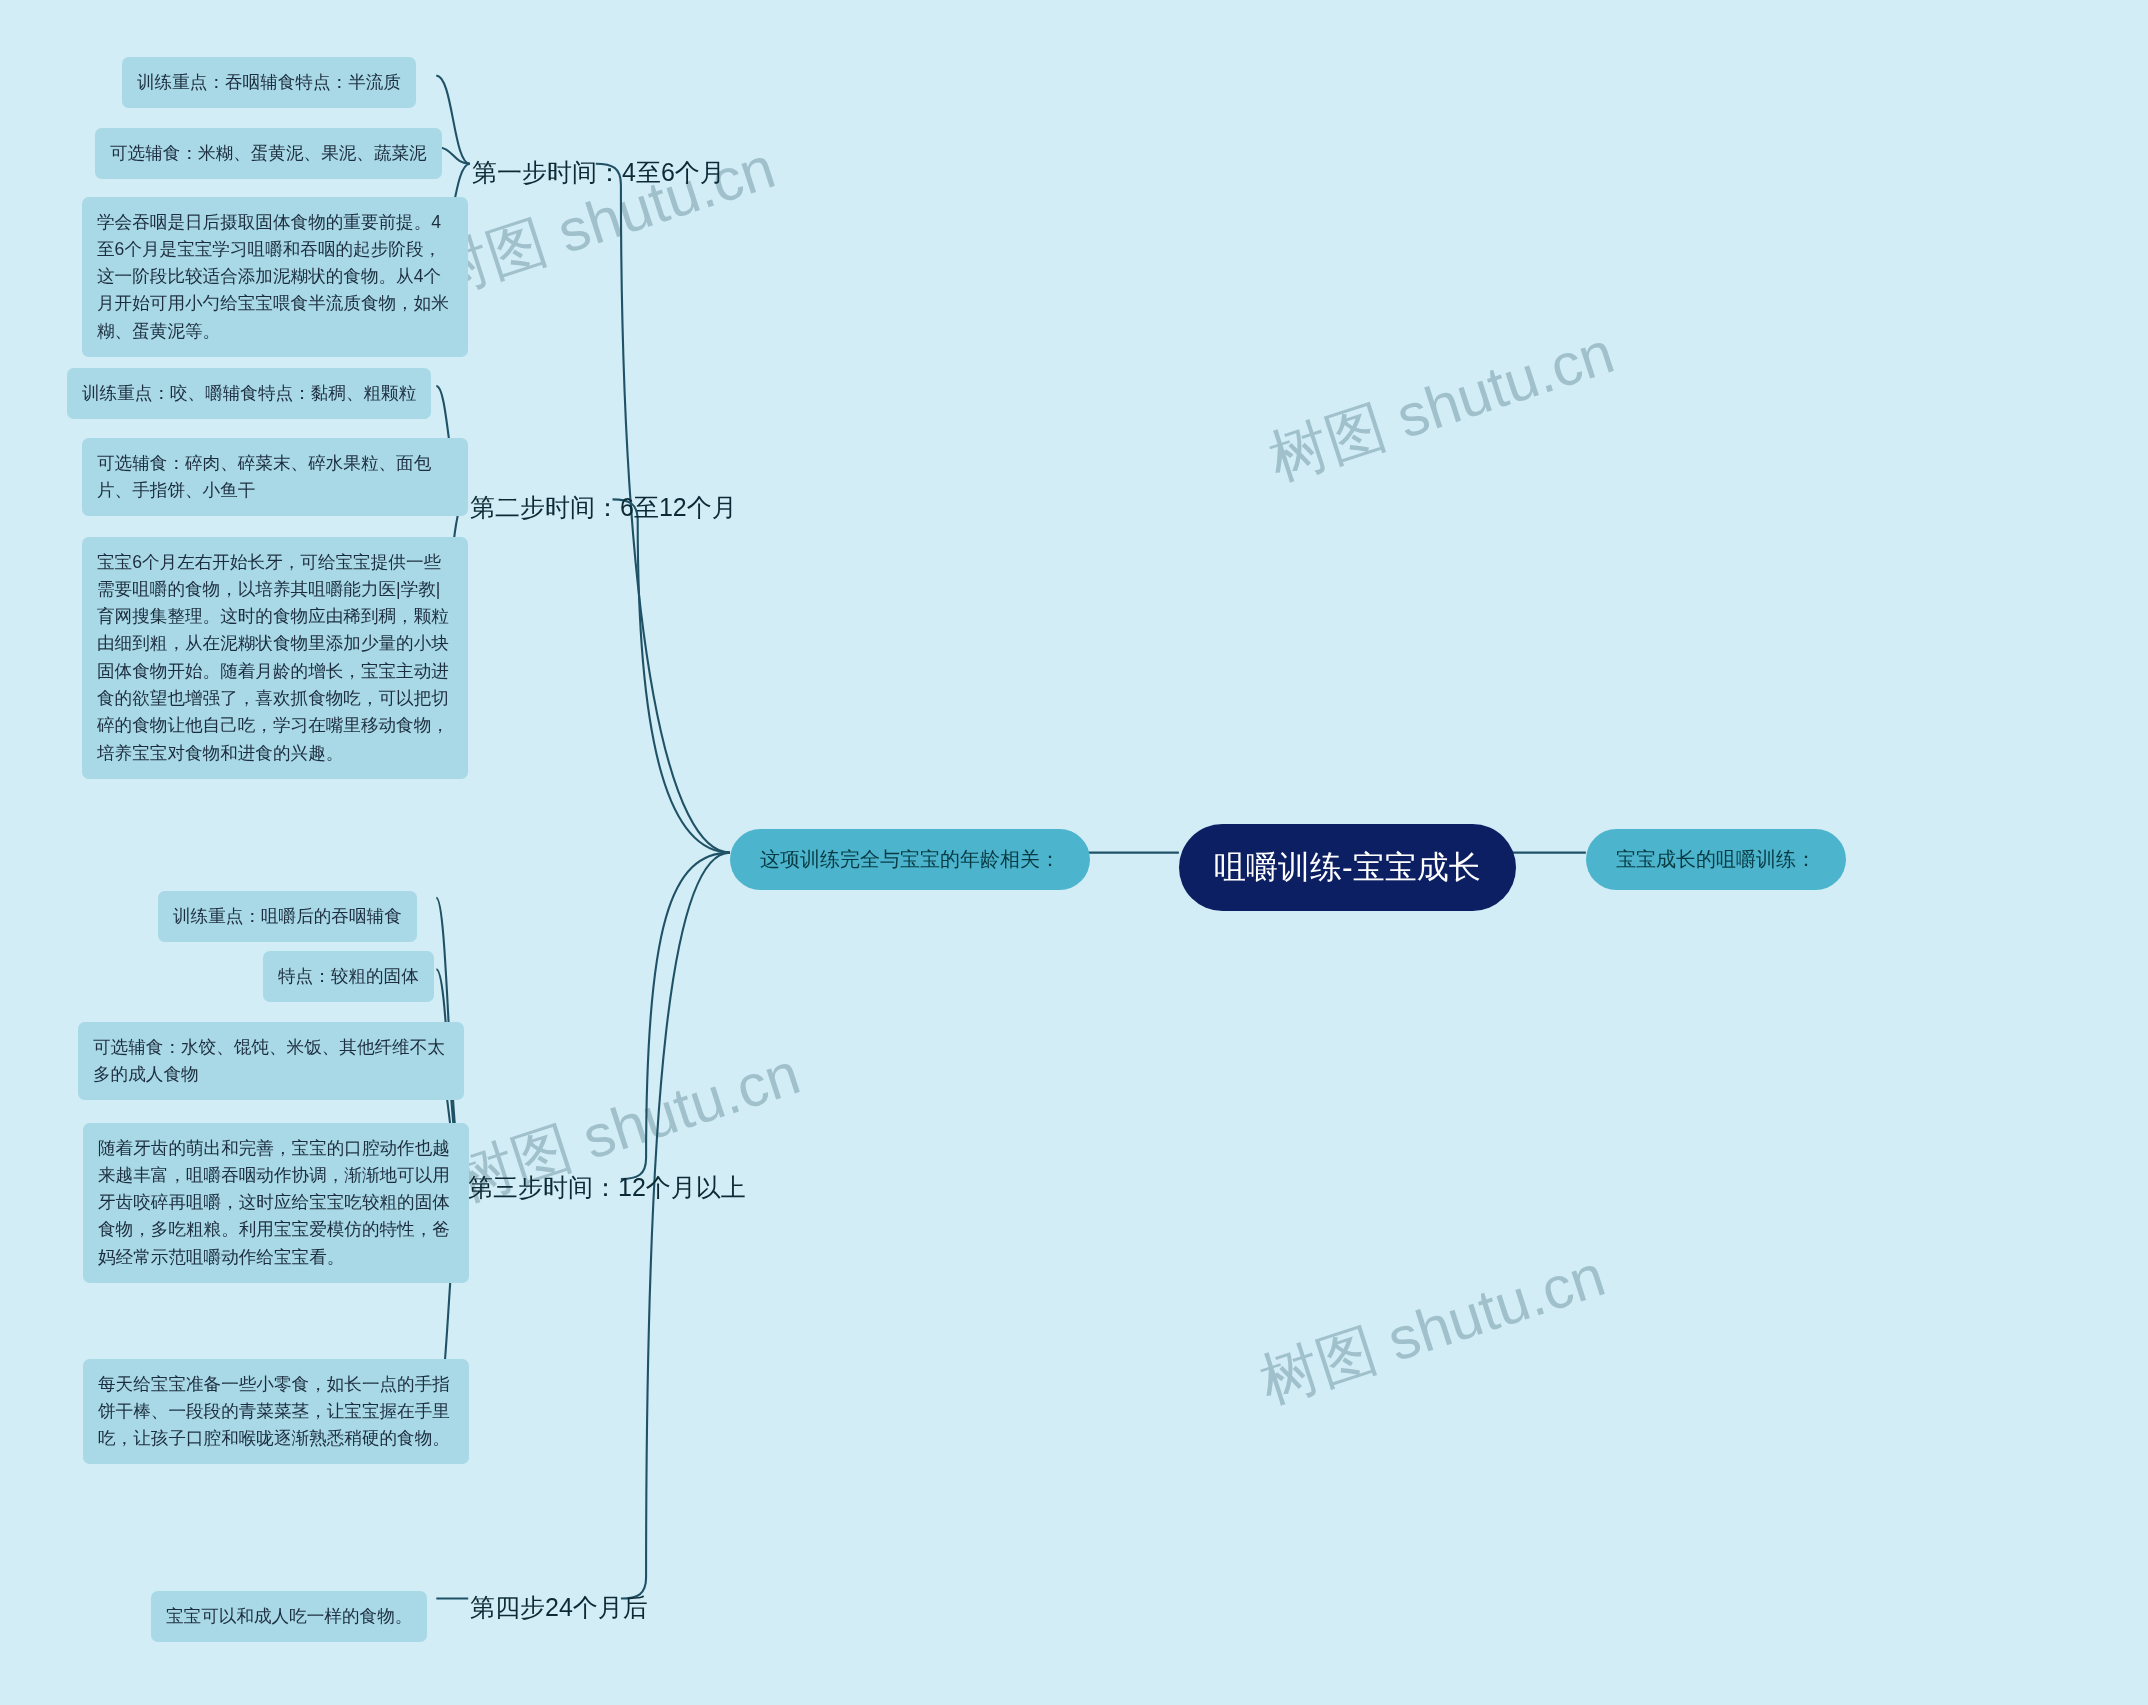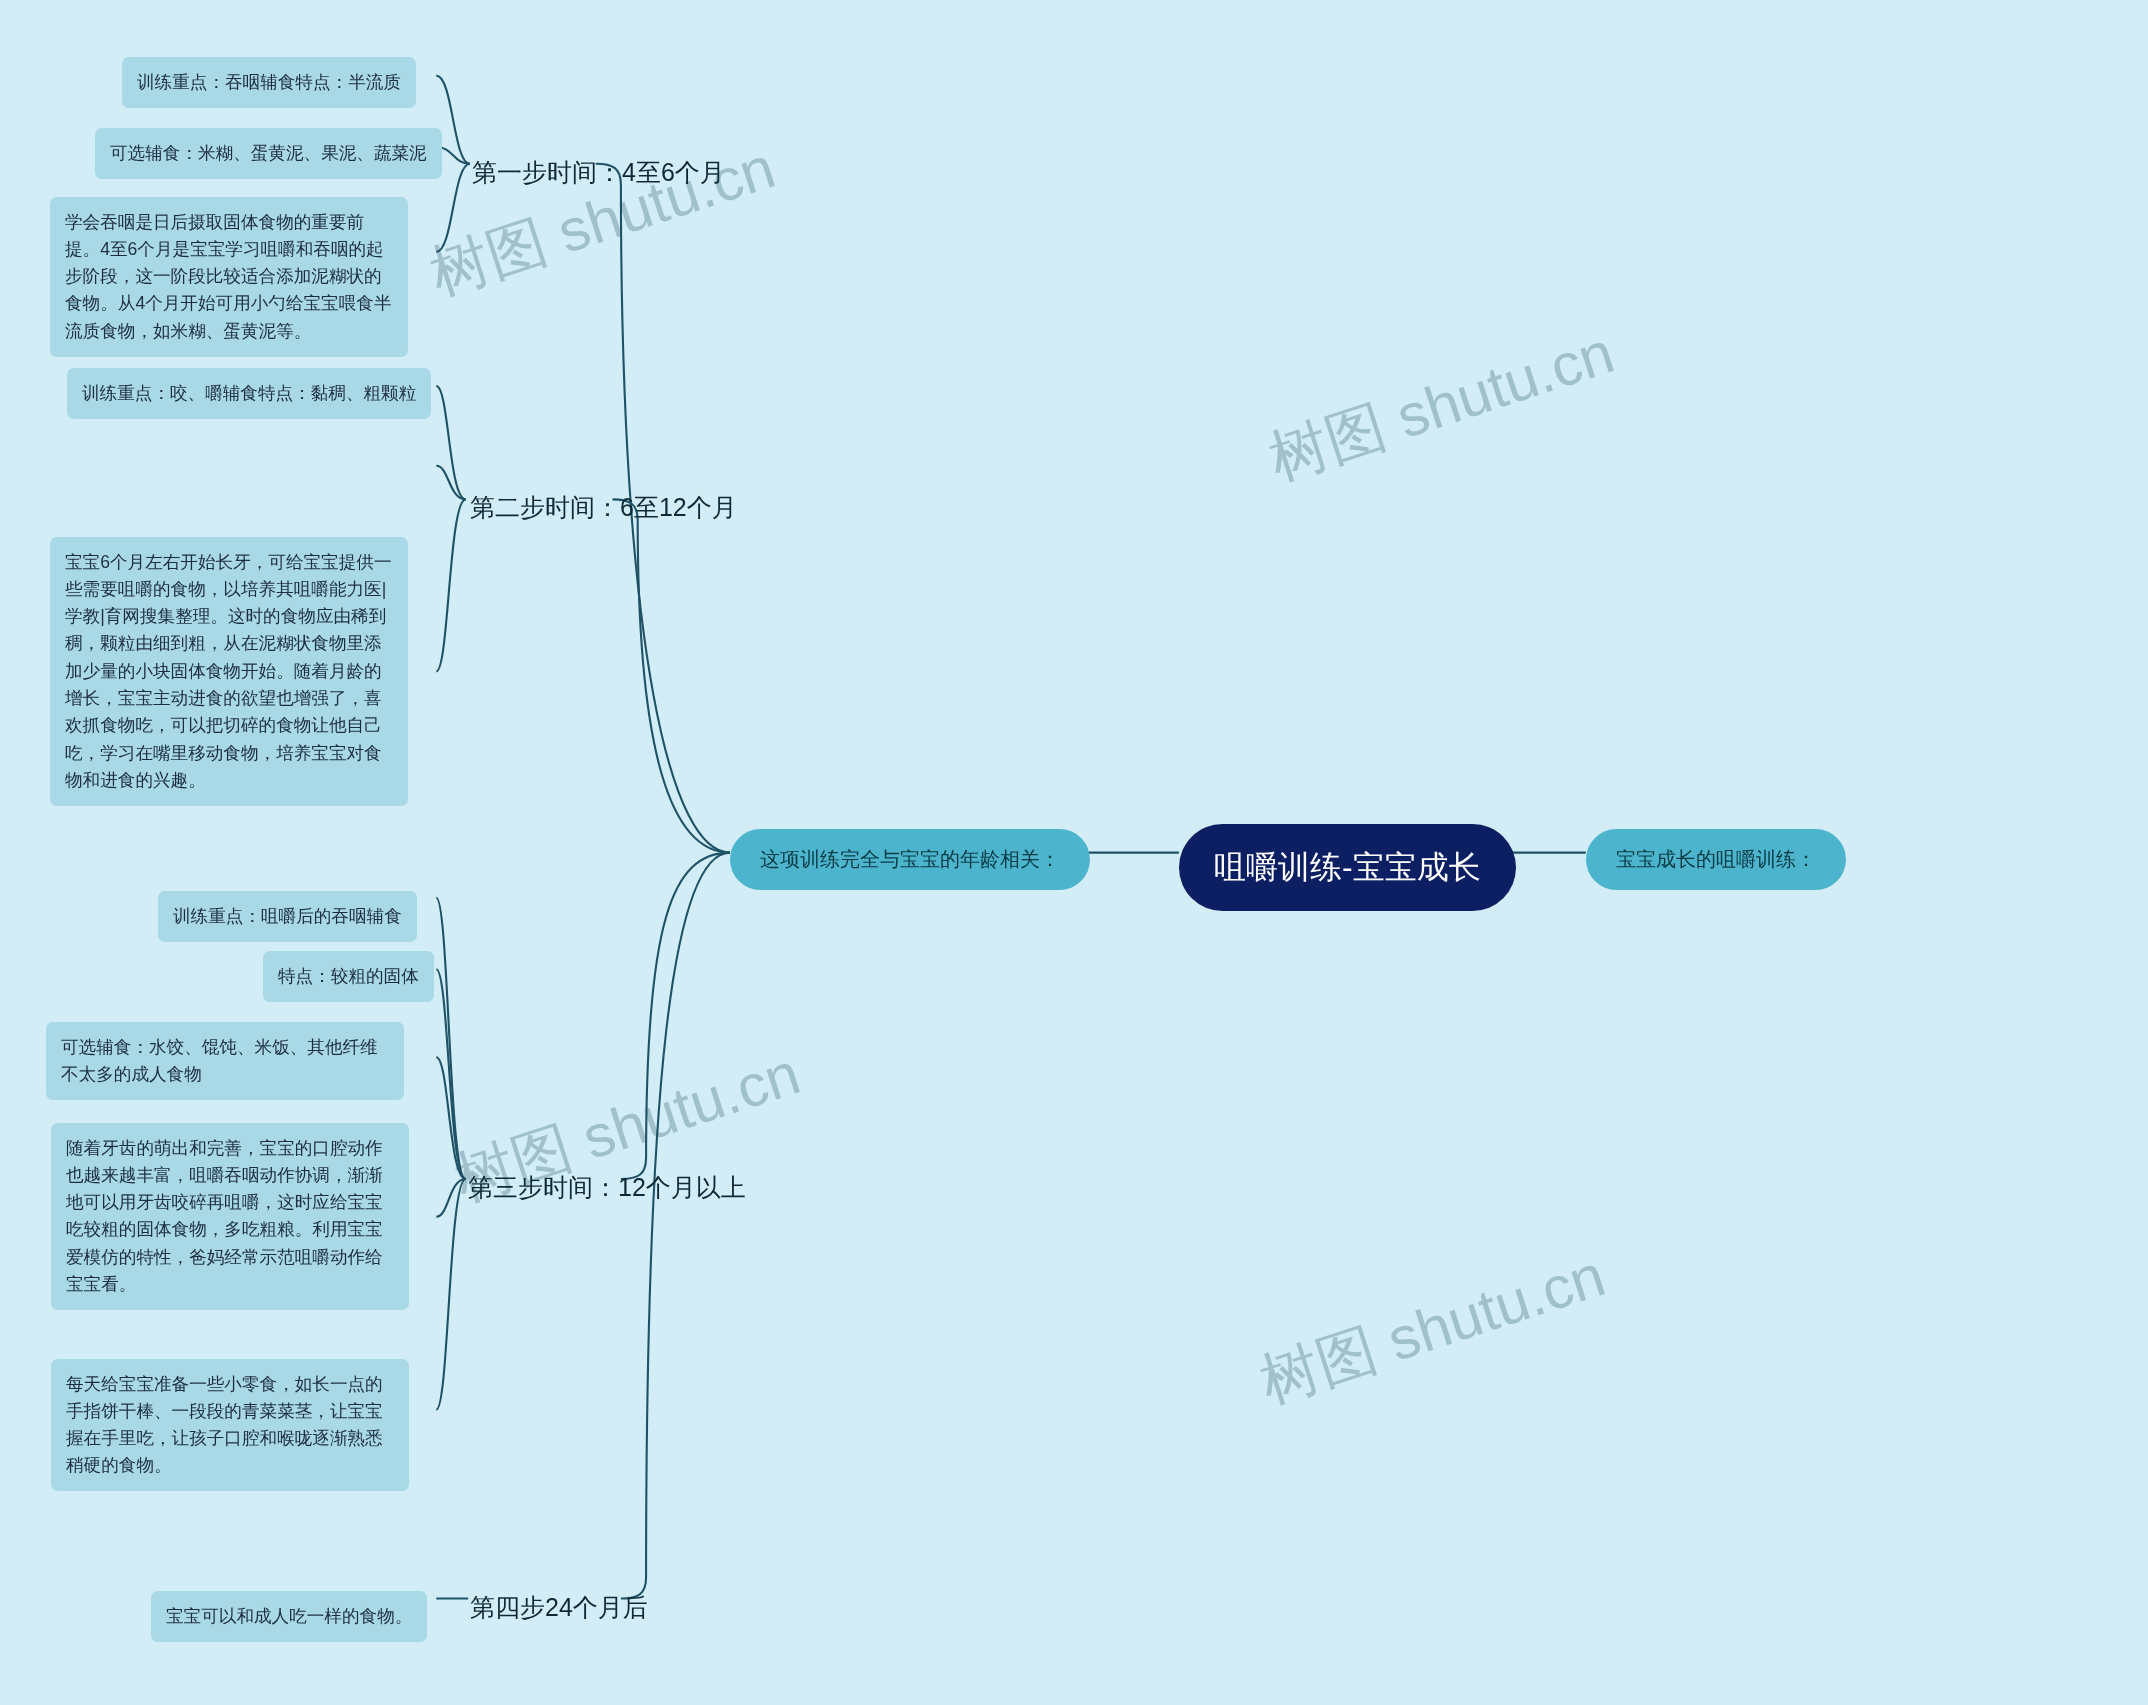--- a/index.html
+++ b/index.html
@@ -49,21 +49,21 @@
     white-space: nowrap;
     text-align: center;
   }
   .leaf {
     background: #a9d9e6;
     color: #1c2d3f;
     border-radius: 6.7px;
     padding: 11.7px 15px;
     font-size: 17.6px;
   }
-  .leaf.wide { width: 358px; }
+  .leaf.wide { width: 386px; margin-left: 32px; }
   .leaf.narrow { white-space: nowrap; }
   .step-label {
     font-size: 25px;
     color: #0c2a35;
     white-space: nowrap;
   }
   .watermark {
     position: absolute;
     color: #94b6c3;
     font-size: 59px;
@@ -126,20 +126,21 @@
   <div class="node pill-mid" style="left:730px; top:829px;">这项训练完全与宝宝的年龄相关：</div>
 
   <div class="node step-label" style="left:472px; top:153px;">第一步时间：4至6个月</div>
 
   <div class="node leaf narrow" style="left:122px; top:57px;">训练重点：吞咽辅食特点：半流质</div>
   <div class="node leaf narrow" style="left:95px; top:128px;">可选辅食：米糊、蛋黄泥、果泥、蔬菜泥</div>
   <div class="node leaf wide" style="left:50px; top:197px;">学会吞咽是日后摄取固体食物的重要前提。4至6个月是宝宝学习咀嚼和吞咽的起步阶段，这一阶段比较适合添加泥糊状的食物。从4个月开始可用小勺给宝宝喂食半流质食物，如米糊、蛋黄泥等。</div>
 
   <div class="node step-label" style="left:470px; top:488px;">第二步时间：6至12个月</div>
   <div class="node leaf narrow" style="left:67px; top:368px;">训练重点：咬、嚼辅食特点：黏稠、粗颗粒</div>
+  <div class="node leaf wide" style="left:50px; top:438px;">可选辅食：碎肉、碎菜末、碎水果粒、面包片、手指饼、小鱼干</div>
   <div class="node leaf wide" style="left:50px; top:537px;">宝宝6个月左右开始长牙，可给宝宝提供一些需要咀嚼的食物，以培养其咀嚼能力医|学教|育网搜集整理。这时的食物应由稀到稠，颗粒由细到粗，从在泥糊状食物里添加少量的小块固体食物开始。随着月龄的增长，宝宝主动进食的欲望也增强了，喜欢抓食物吃，可以把切碎的食物让他自己吃，学习在嘴里移动食物，培养宝宝对食物和进食的兴趣。</div>
 
   <div class="node step-label" style="left:468px; top:1168px;">第三步时间：12个月以上</div>
   <div class="node leaf narrow" style="left:158px; top:879px;margin-top:12px;">训练重点：咀嚼后的吞咽辅食</div>
   <div class="node leaf narrow" style="left:263px; top:951px;">特点：较粗的固体</div>
   <div class="node leaf wide" style="left:46px; top:1022px;">可选辅食：水饺、馄饨、米饭、其他纤维不太多的成人食物</div>
   <div class="node leaf wide" style="left:51px; top:1123px;">随着牙齿的萌出和完善，宝宝的口腔动作也越来越丰富，咀嚼吞咽动作协调，渐渐地可以用牙齿咬碎再咀嚼，这时应给宝宝吃较粗的固体食物，多吃粗粮。利用宝宝爱模仿的特性，爸妈经常示范咀嚼动作给宝宝看。</div>
   <div class="node leaf wide" style="left:51px; top:1359px;">每天给宝宝准备一些小零食，如长一点的手指饼干棒、一段段的青菜菜茎，让宝宝握在手里吃，让孩子口腔和喉咙逐渐熟悉稍硬的食物。</div>
 
   <div class="node step-label" style="left:470px; top:1588px;">第四步24个月后</div>

